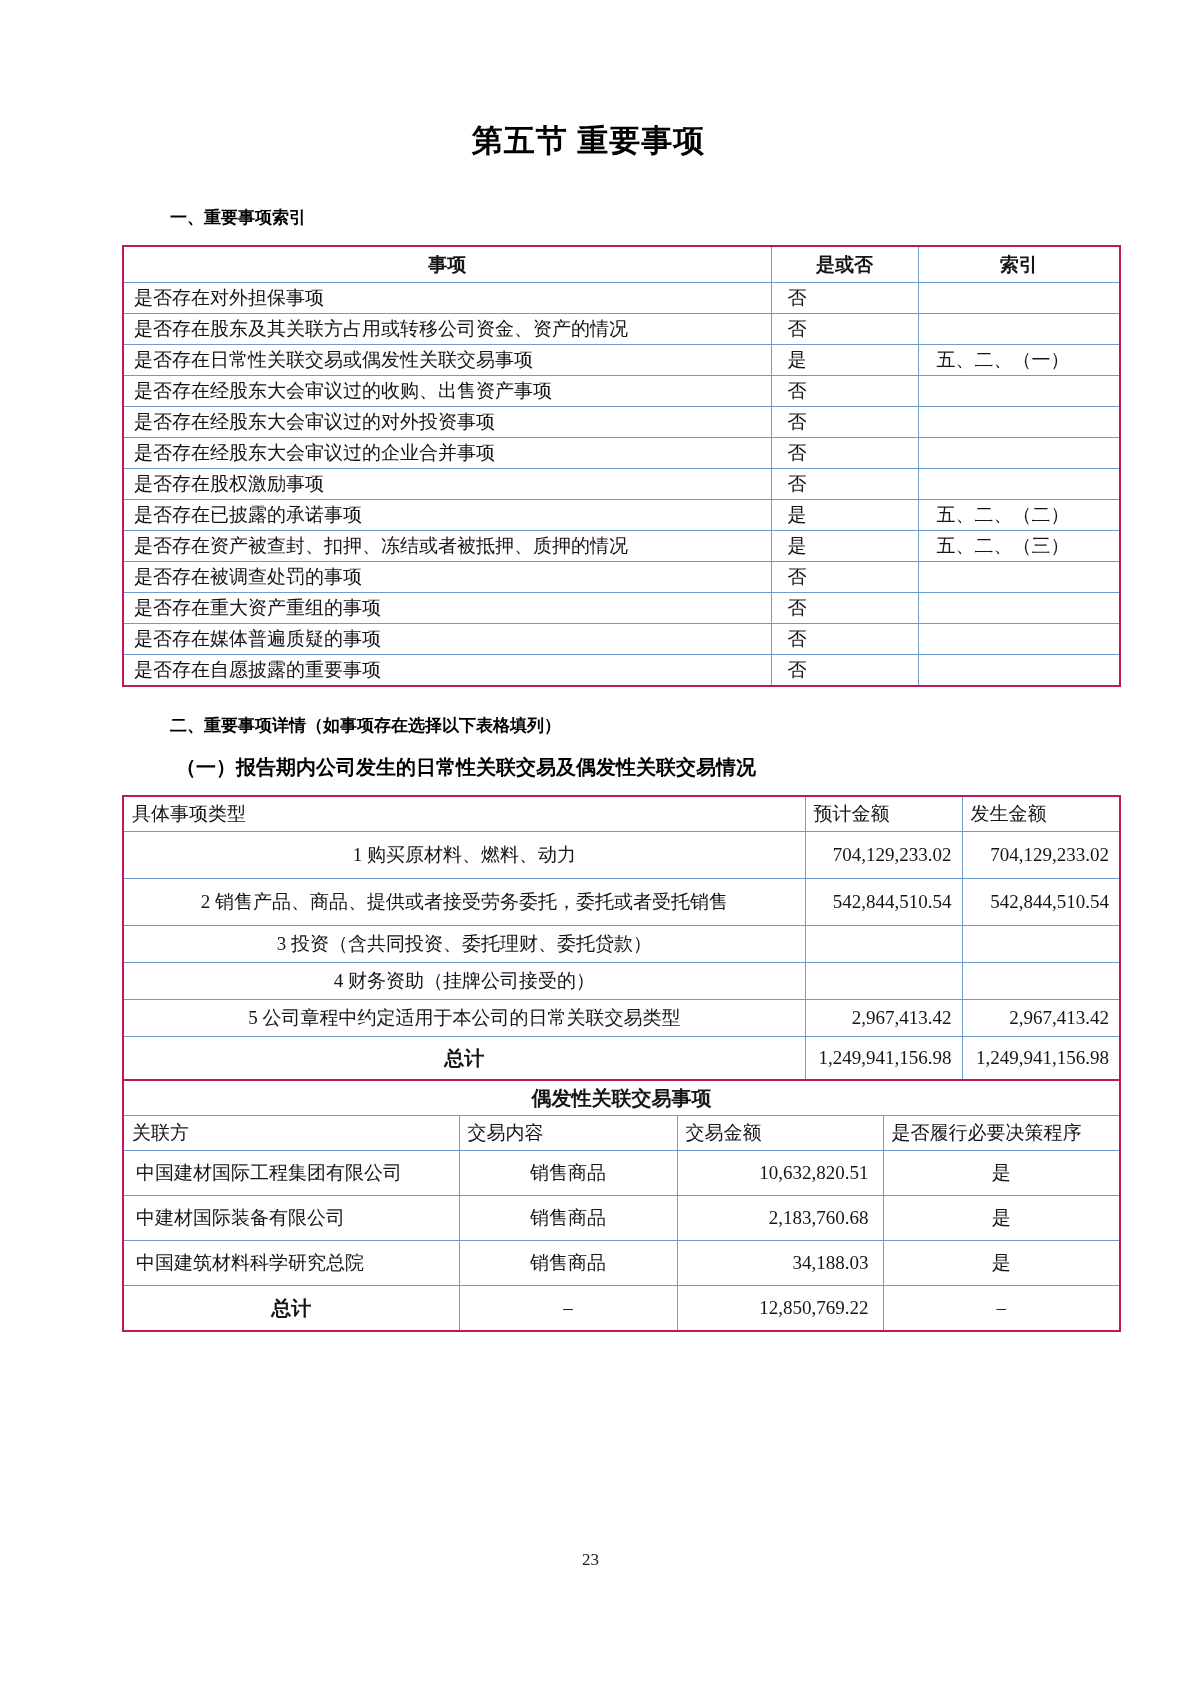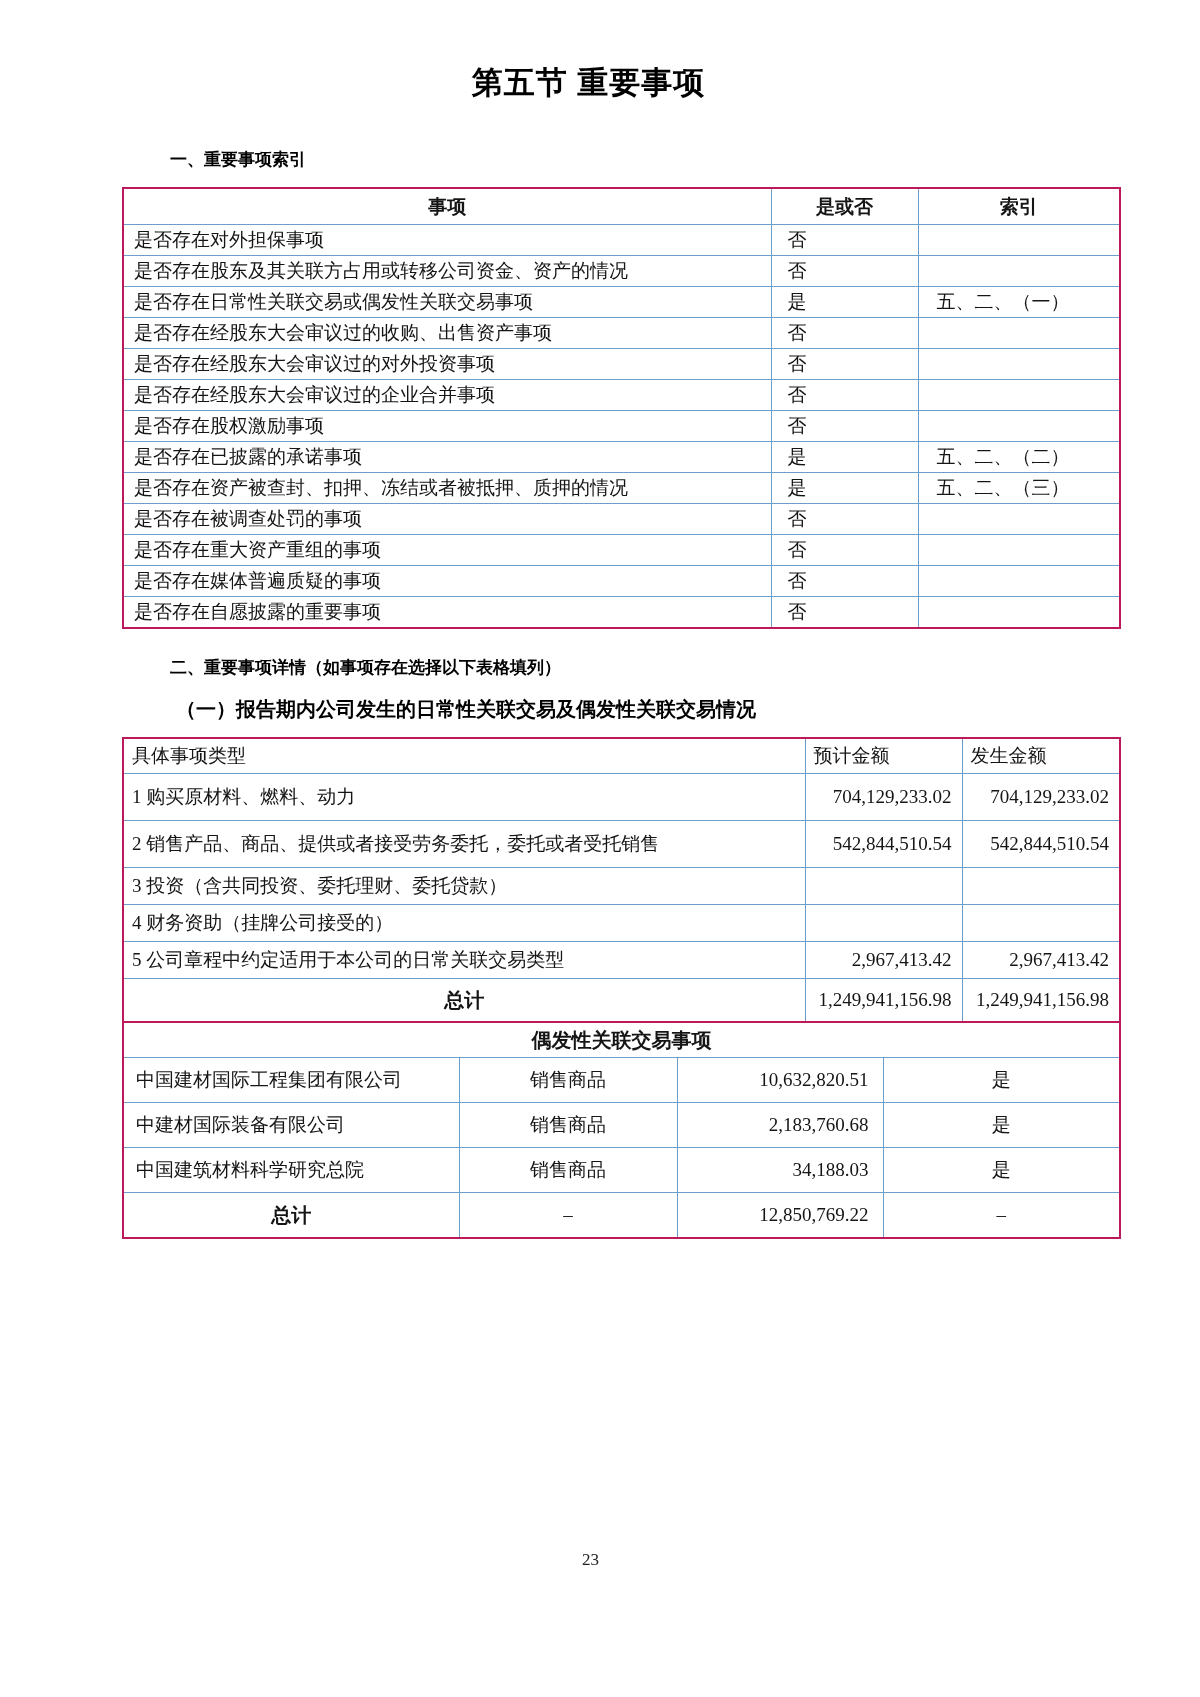--- a/index.html
+++ b/index.html
@@ -8,21 +8,21 @@
     width: 1200px;
     height: 1697px;
     background: #ffffff;
     color: #151515;
     font-family: "Liberation Serif", serif;
     overflow: hidden;
   }
   .content { position: absolute; left: 90px; top: 0; width: 997px; }
 
   .doc-title {
-    margin: 0; padding-top: 62px;
+    margin: 0; padding-top: 120px;
     text-align: center;
     font-family: "Liberation Sans", sans-serif;
     font-weight: bold; font-size: 31px; color: #000;
     letter-spacing: 1px;
   }
   .sec-heading {
     margin: 0; margin-top: 44px; padding-left: 80px;
     font-family: "Liberation Sans", sans-serif;
     font-weight: bold; font-size: 17px; color: #000;
   }
@@ -50,21 +50,21 @@
   .t1 td, .t1 th { height: 26px; }
   .t1 th { text-align: center; font-weight: bold; height: 31px; }
   .t1 td.c1 { text-align: left; padding-left: 10px; }
   .t1 td.c2 { text-align: left; padding-left: 16px; }
   .t1 td.c3 { text-align: left; padding-left: 18px; }
 
   .title-row td {
     text-align: center; font-weight: bold; height: 30px; font-size: 20px;
   }
   .head-row td { height: 30px; }
-  .t2 td.lbl { text-align: left; }
+  .t2 td.lbl { text-align: center; }
   .t2 td.num { text-align: right; padding-right: 10px; font-family: "Liberation Serif", serif; }
   .t2 tr.tall td { height: 42px; }
   .t2 tr.mid td { height: 32px; }
   .t2 tr.total td { height: 38px; }
   .t2 td.total-lbl { text-align: center; font-weight: bold; font-size: 20px; }
   .b { font-weight: bold; }
 
   .t3 td.lbl { text-align: left; padding-left: 12px; }
   .t3 td.ctr { text-align: center; }
   .t3 td.num { text-align: right; padding-right: 14px; }
@@ -233,20 +233,26 @@
       <colgroup>
           <col style="width:336px">
           <col style="width:218px">
           <col style="width:206px">
           <col style="width:237px">
         </colgroup>
       <tbody>
         <tr class="title-row">
           <td colspan="4">偶发性关联交易事项</td>
         </tr>
+        <tr class="head-row">
+          <td>关联方</td>
+          <td>交易内容</td>
+          <td>交易金额</td>
+          <td>是否履行必要决策程序</td>
+        </tr>
         <tr class="data">
             <td class="lbl">中国建材国际工程集团有限公司</td>
             <td class="ctr">销售商品</td>
             <td class="num">10,632,820.51</td>
             <td class="ctr">是</td>
           </tr>
         <tr class="data">
             <td class="lbl">中建材国际装备有限公司</td>
             <td class="ctr">销售商品</td>
             <td class="num">2,183,760.68</td>

